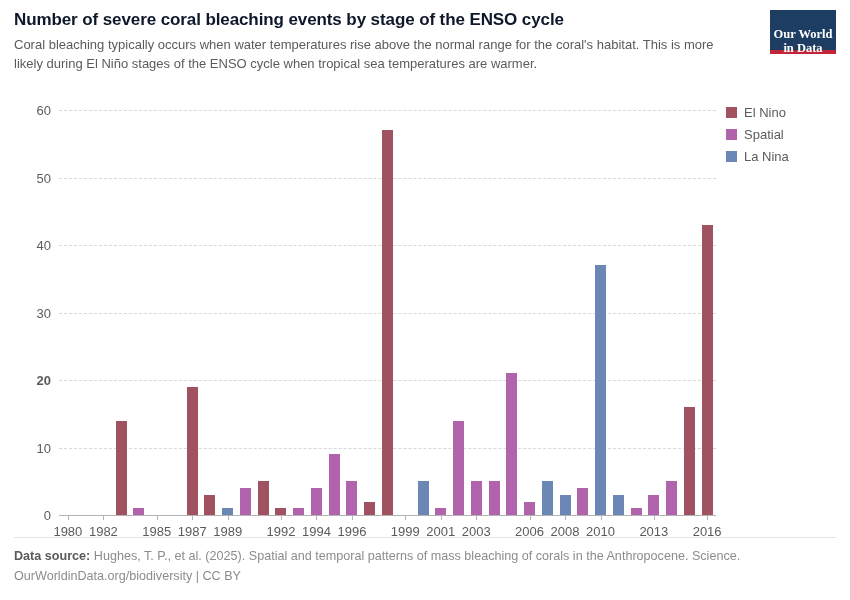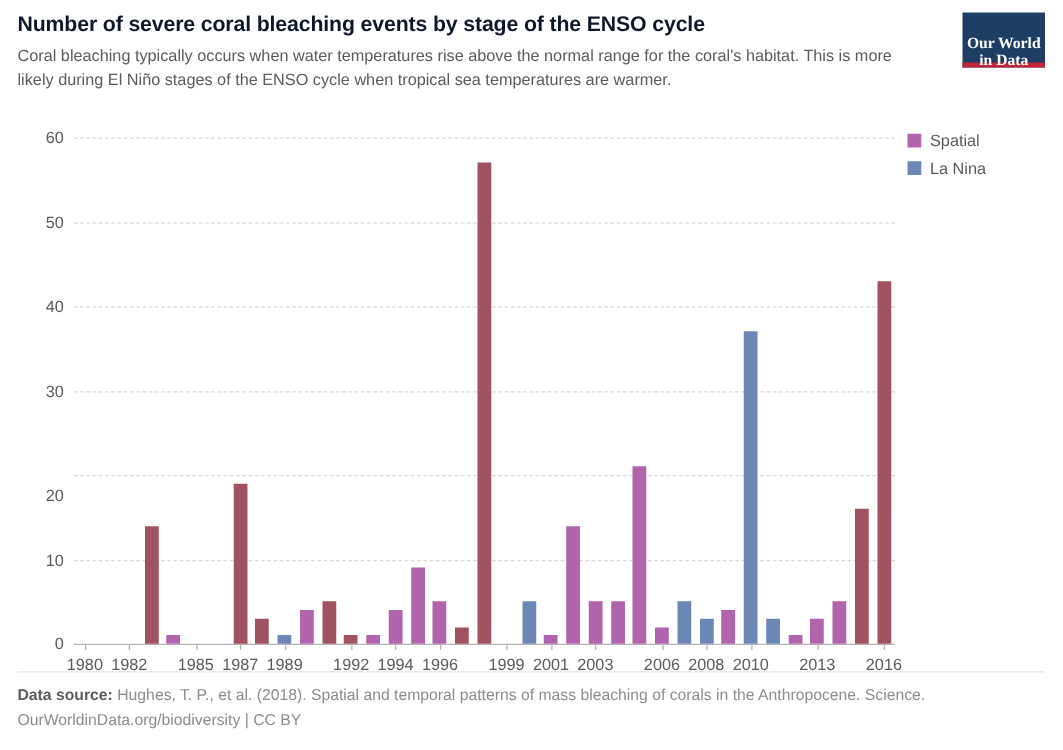--- a/index.html
+++ b/index.html
@@ -159,36 +159,40 @@
     <p class="chart-subtitle">Coral bleaching typically occurs when water temperatures rise above the normal range for the coral's habitat. This is more likely during El Niño stages of the ENSO cycle when tropical sea temperatures are warmer.</p>
   </div>
 
   <div class="owid-logo">
     <div>Our World</div>
     <div>in Data</div>
   </div>
 
   <div class="legend" id="legend">
       <div class="legend-item">
+        <span class="legend-swatch" style="background: rgb(161, 82, 96);"></span>
+        <span class="legend-label">El Nino</span>
+      </div>
+      <div class="legend-item">
         <span class="legend-swatch" style="background: rgb(177, 99, 172);"></span>
         <span class="legend-label">Spatial</span>
       </div>
       <div class="legend-item">
         <span class="legend-swatch" style="background: rgb(107, 135, 182);"></span>
         <span class="legend-label">La Nina</span>
       </div>
     </div>
 
   <div class="plot" id="plot">
       <div class="axis-line" style="left: 59px; top: 515px; width: 657px;"></div>
       <div class="y-tick-label" style="left: 17px; top: 515px;">0</div>
       <div class="grid-line" style="left: 59px; top: 447.5px; width: 657px;"></div>
       <div class="y-tick-label" style="left: 17px; top: 447.5px;">10</div>
       <div class="grid-line" style="left: 59px; top: 380px; width: 657px;"></div>
-      <div class="y-tick-label" style="left: 17px; top: 396px;">20</div>
+      <div class="y-tick-label" style="left: 17px; top: 380px; font-weight: bold;">20</div>
       <div class="grid-line" style="left: 59px; top: 312.5px; width: 657px;"></div>
       <div class="y-tick-label" style="left: 17px; top: 312.5px;">30</div>
       <div class="grid-line" style="left: 59px; top: 245px; width: 657px;"></div>
       <div class="y-tick-label" style="left: 17px; top: 245px;">40</div>
       <div class="grid-line" style="left: 59px; top: 177.5px; width: 657px;"></div>
       <div class="y-tick-label" style="left: 17px; top: 177.5px;">50</div>
       <div class="grid-line" style="left: 59px; top: 110px; width: 657px;"></div>
       <div class="y-tick-label" style="left: 17px; top: 110px;">60</div>
       <div class="bar" title="1983: 14 (El Nino)" style="left: 115.644px; top: 420.5px; width: 11.0092px; height: 94.5px; background: rgb(161, 82, 96);"></div>
       <div class="bar" title="1984: 1 (Moderate)" style="left: 133.401px; top: 508.25px; width: 11.0092px; height: 6.75px; background: rgb(177, 99, 172);"></div>
@@ -251,18 +255,18 @@
       <div class="x-tick-label" style="left: 600.581px; top: 524px;">2010</div>
       <div class="x-tick-mark" style="left: 653.851px; top: 515px;"></div>
       <div class="x-tick-label" style="left: 653.851px; top: 524px;">2013</div>
       <div class="x-tick-mark" style="left: 707.122px; top: 515px;"></div>
       <div class="x-tick-label" style="left: 707.122px; top: 524px;">2016</div>
     </div>
 
   <div class="footer">
     <div class="footer-line">
       <span class="footer-strong">Data source:</span>
-      <span>Hughes, T. P., et al. (2018). Spatial and temporal patterns of mass bleaching of corals in the Anthropocene. Science.</span>
+      <span>Hughes, T. P., et al. (2025). Spatial and temporal patterns of mass bleaching of corals in the Anthropocene. Science.</span>
     </div>
     <div class="footer-line">OurWorldinData.org/biodiversity | CC BY</div>
   </div>
 
 </div>
 
 </body></html>

